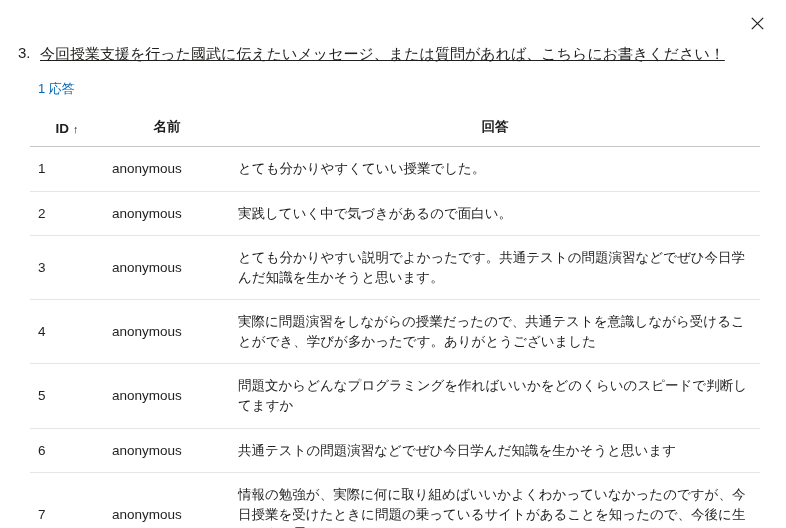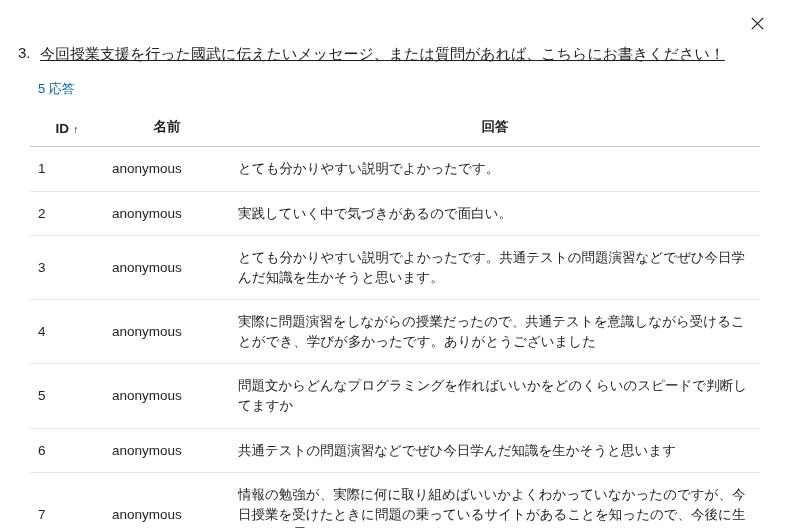--- a/index.html
+++ b/index.html
@@ -122,42 +122,42 @@
       <line x1="0.8" y1="0.8" x2="12.2" y2="12.2" stroke="#201f1e" stroke-width="1.2"></line>
       <line x1="12.2" y1="0.8" x2="0.8" y2="12.2" stroke="#201f1e" stroke-width="1.2"></line>
     </svg>
   </button>
 
   <div class="question-row">
     <span class="question-num">3.</span>
     <span class="question-text">今回授業支援を行った國武に伝えたいメッセージ、または質問があれば、こちらにお書きください！</span>
   </div>
 
-  <div class="resp-count">5 応答</div>
+  <div class="resp-count">1 応答</div>
 
   <div class="table-wrap">
     <table class="resp-table">
       <thead>
         <tr>
           <th class="col-id">
             <span>ID</span><span class="sort-arrow">↑</span>
           </th>
           <th class="col-name">
             <span>名前</span>
           </th>
           <th class="col-answer">
             <span>回答</span>
           </th>
         </tr>
       </thead>
       <tbody>
         <tr>
           <td class="col-id">1</td>
           <td class="col-name">anonymous</td>
-          <td class="col-answer">とても分かりやすい説明でよかったです。</td>
+          <td class="col-answer">とても分かりやすくていい授業でした。</td>
         </tr>
         <tr>
           <td class="col-id">2</td>
           <td class="col-name">anonymous</td>
           <td class="col-answer">実践していく中で気づきがあるので面白い。</td>
         </tr>
         <tr>
           <td class="col-id">3</td>
           <td class="col-name">anonymous</td>
           <td class="col-answer">とても分かりやすい説明でよかったです。共通テストの問題演習などでぜひ今日学んだ知識を生かそうと思います。</td>

